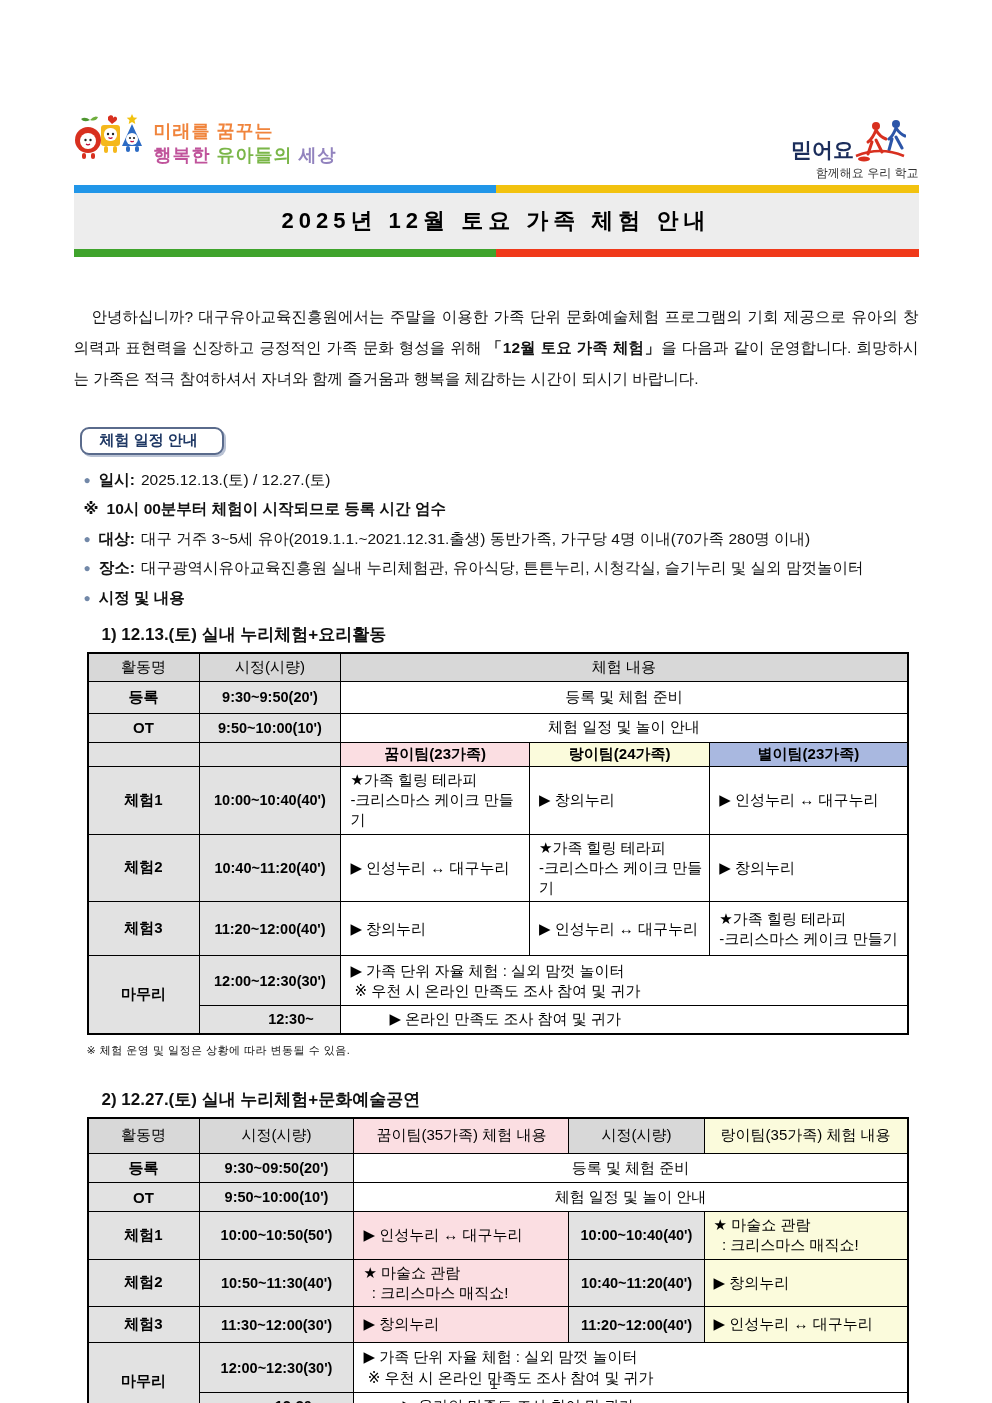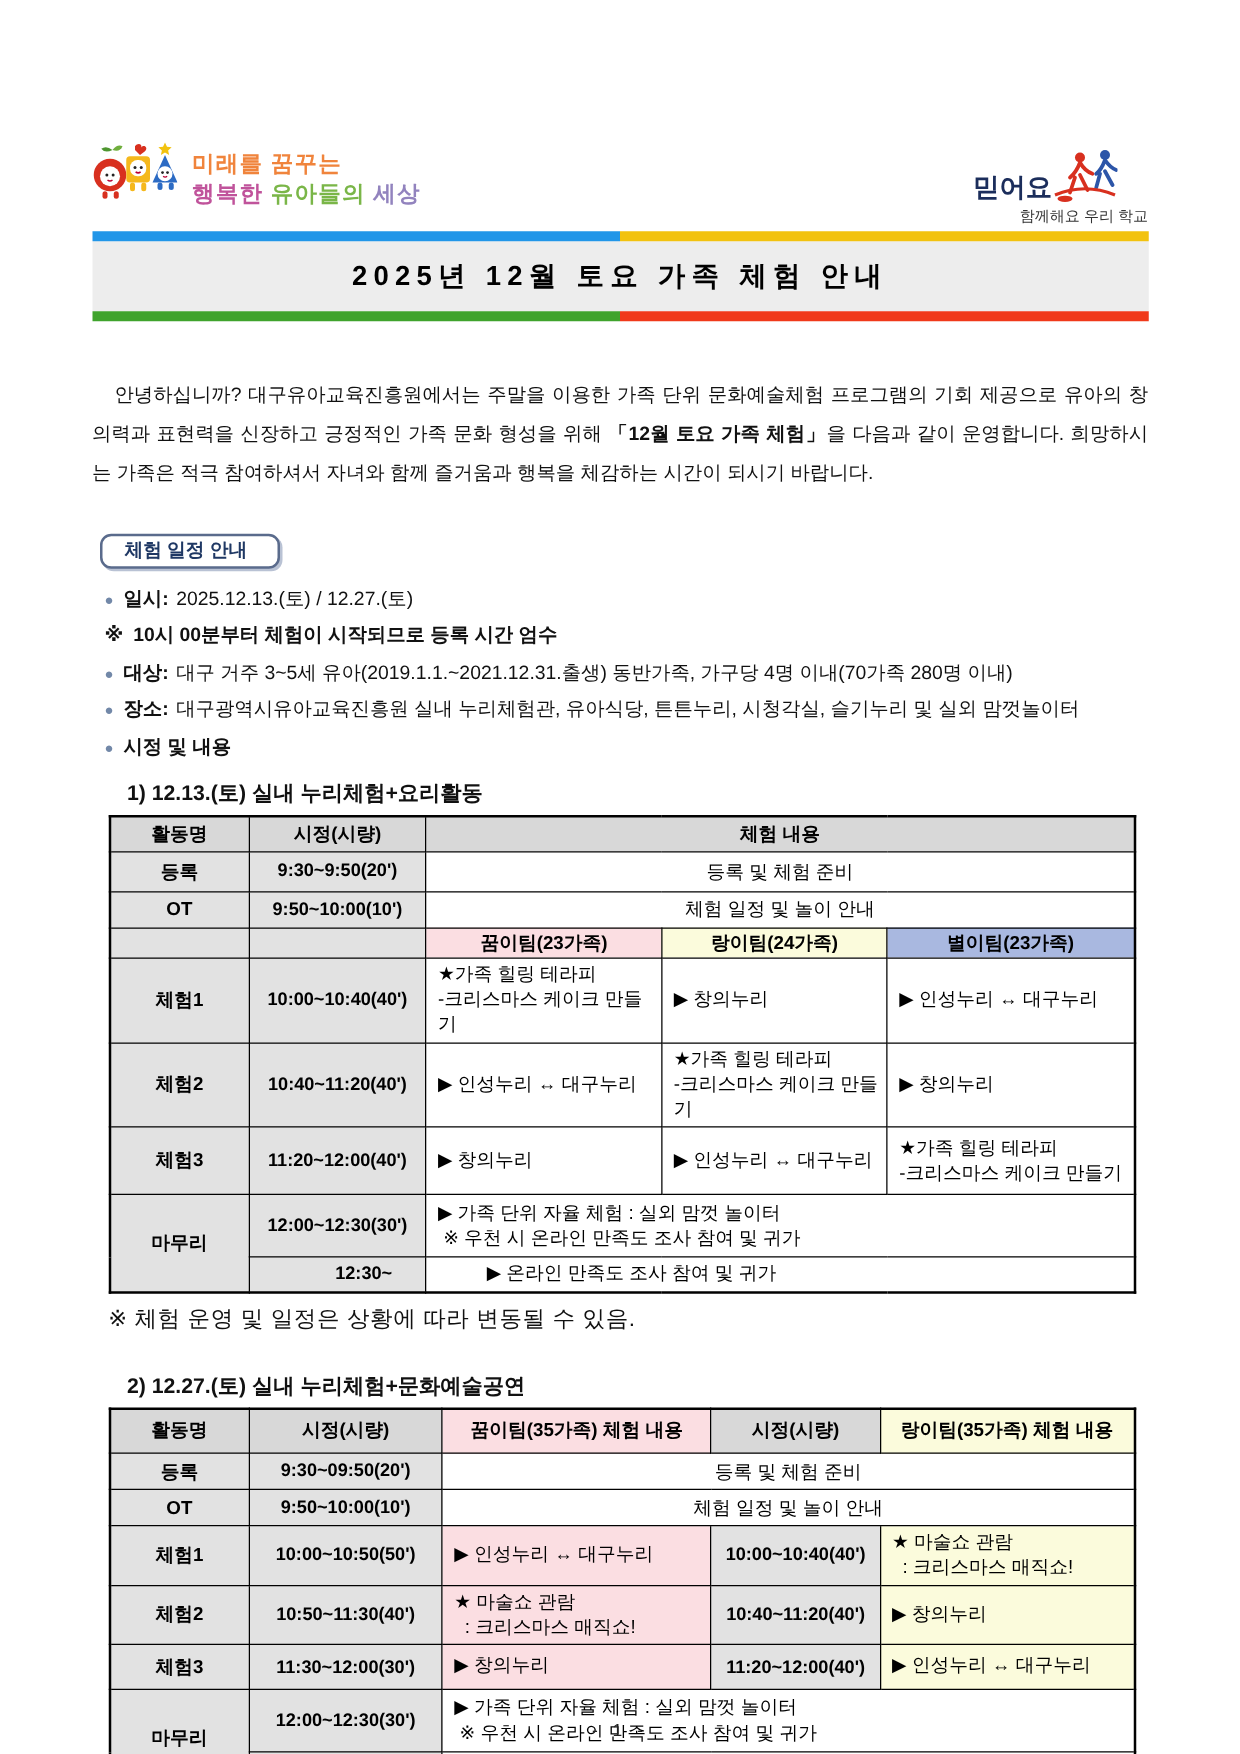--- a/index.html
+++ b/index.html
@@ -9,21 +9,21 @@
 
   
   .logo-row { display:flex; justify-content:space-between; align-items:flex-start; height:66px; }
   .logo-left { display:flex; align-items:center; gap:12px; }
   .slogan { line-height:1.35; font-weight:bold; font-size:18px; letter-spacing:1px; }
   .slogan .l1 { color:#F0843C; }
   .slogan .w-happy { color:#C0539B; }
   .slogan .w-kids { color:#7AB648; }
   .slogan .w-world { color:#9283BE; }
   .logo-right { text-align:right; padding-top:8px; position:relative; width:140px; }
-  .trust-top { display:flex; align-items:flex-end; justify-content:flex-start; }
+  .trust-top { display:flex; align-items:flex-end; justify-content:center; }
   .trust-word { font-size:21px; font-weight:bold; color:#1B2D5B; letter-spacing:0px; }
   .trust-sub { font-size:12px; font-weight:normal; color:#333; margin-top:1px; }
 
   
   .banner { margin-top:7px; }
   .bar { display:flex; height:8px; }
   .bar .half { flex:1; }
   .bar-top .half:first-child { background:#2196E8; }
   .bar-top .half:last-child  { background:#F2C20F; }
   .bar-bottom .half:first-child { background:#3FA32C; }
@@ -47,34 +47,34 @@
   .bullet .lbl { font-weight:bold; margin-right:6px; white-space:nowrap; }
   .bullet.warn { font-weight:bold; margin-left:10px; }
   .bullet.warn .mark { margin-right:8px; }
   .subhead { margin:14px 0 6px 28px; font-size:17px; font-weight:bold; }
 
   
   table { border-collapse:collapse; width:822px; margin-left:13px; table-layout:fixed; }
   table, td, th { border:1px solid #000; }
   table { border:2px solid #000; }
   th, td { font-size:15px; text-align:center; vertical-align:middle; padding:3px 6px; color:#000; }
-  th { background:#D8D8D8; font-weight:bold; height:28px; }
+  th { background:#D8D8D8; font-weight:normal; height:28px; }
   td.lab { background:#E2E2E2; font-weight:bold; }
   td.time { background:#E2E2E2; font-weight:bold; font-size:14.5px; }
   td.left { text-align:left; padding-left:9px; white-space:pre-line; line-height:1.35; }
   td.pink { background:#FBDEE2; }
   td.ivory { background:#FBFBDC; }
   td.blue { background:#A9B8E0; }
   td.teamhdr { font-weight:bold; height:24px; padding:1px 4px; }
   tr.r-reg td { height:32px; }
   tr.r-ot td { height:29px; }
   tr.r-exp td { height:54px; }
   tr.r-wrap td { height:50px; }
   tr.r-last td { height:27px;padding-left:48px; }
-  .note { margin:8px 0 0 13px; font-size:18px; letter-spacing:0.5px; color:#111; }
+  .note { margin:8px 0 0 13px; font-size:11px; letter-spacing:0.5px; color:#111; }
   .tbl2-gap { margin-top:30px; }
 
   
   .pageno { position:absolute; left:0; right:0; bottom:28px; text-align:center; font-size:14px; color:#222; letter-spacing:4px; }
 </style>
 </head>
 <body>
 
 <div class="page">
   <div class="content">

